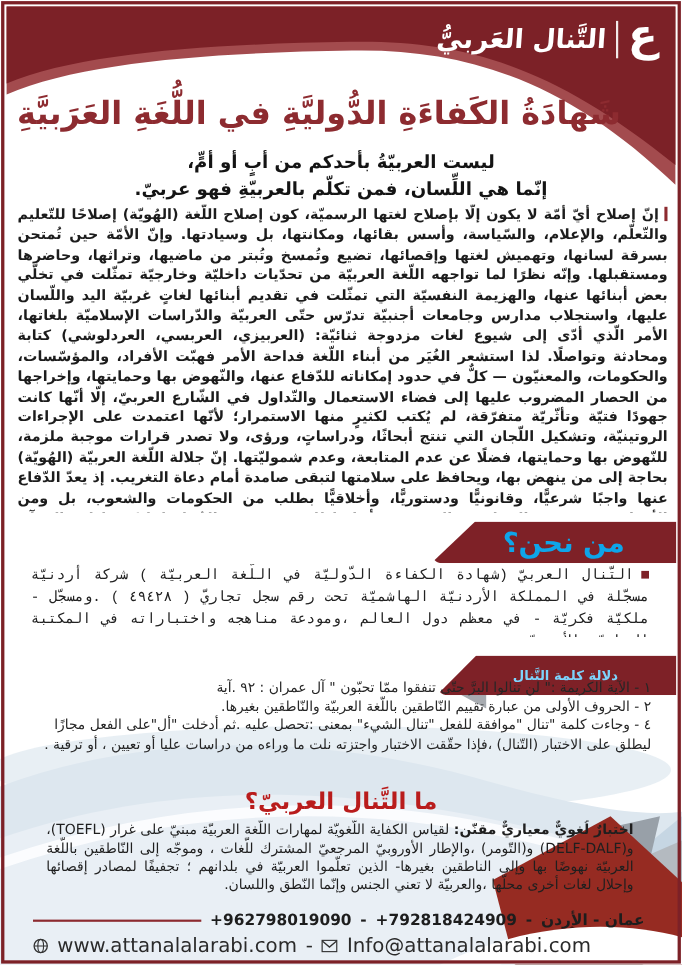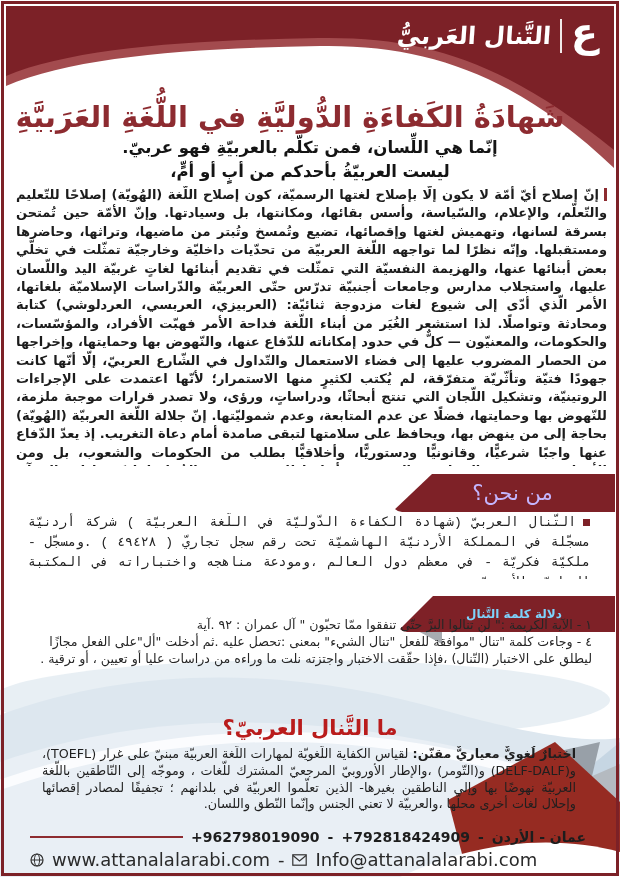--- a/index.html
+++ b/index.html
@@ -12,34 +12,34 @@
   .decor,.headerband{position:absolute;left:0;top:0;pointer-events:none;}
   .decor{z-index:0;}
   .headerband{z-index:1;}
   .frame{position:absolute;inset:1px;border:3px solid #7c2127;z-index:2;pointer-events:none;}
   
   .logo{position:absolute;top:16px;right:22px;z-index:3;display:flex;direction:rtl;align-items:center;gap:9px;color:#ffffff;}
   .logo .emblem{font-size:40px;font-weight:bold;line-height:40px;transform:translateY(-4px);}
   .logo .divider{width:2px;height:34px;background:#ffffff;opacity:.9;}
   .logo .name{font-size:24px;font-weight:bold;letter-spacing:0;transform:skewX(-4deg);}
   
-  .title{position:absolute;top:100px;left:0;right:40px;z-index:3;text-align:center;
+  .title{position:absolute;top:86px;left:0;right:40px;z-index:3;text-align:center;
     color:#8d2b30;font-size:29px;font-weight:bold;direction:rtl;}
   .subtitle{position:absolute;top:136px;left:0;right:0;z-index:3;text-align:center;direction:rtl;
     color:#141414;font-size:16.5px;font-weight:bold;line-height:24px;}
   
   .intro{position:absolute;top:186px;left:16px;right:13px;height:280px;overflow:hidden;z-index:3;
     direction:rtl;text-align:justify;color:#1c1c1c;font-size:13px;font-weight:bold;line-height:18.4px;}
   .intro p{margin:0;}
   .pmark{display:inline-block;width:3px;height:13px;background:#8d2b30;margin-left:5px;transform:translateY(2px);}
   
   .ribbon{position:absolute;right:5px;z-index:3;background:#7e2127;display:flex;align-items:center;justify-content:center;
     border-radius:10px 0 0 10px;}
   .ribbon.r1{top:474px;width:223px;height:38px;clip-path:polygon(40px 0,100% 0,100% 100%,0 100%);}
-  .ribbon.r1 .rtext{color:#c4b5fd;font-size:21px;font-weight:normal;padding-left:18px;}
+  .ribbon.r1 .rtext{color:#0ea5e9;font-size:25px;font-weight:bold;padding-left:18px;}
   .ribbon.r2{top:596px;width:218px;height:36px;clip-path:polygon(36px 0,100% 0,100% 100%,0 100%);}
   .ribbon.r2 .rtext{color:#7dd3fc;font-size:12px;font-weight:bold;padding-left:16px;}
   .fold{position:absolute;z-index:2;width:0;height:0;}
   .fold.f2{top:630px;right:178px;border-left:26px solid transparent;border-top:14px solid #a7abb0;}
   
   .who{position:absolute;top:513px;left:28px;right:30px;height:66px;overflow:hidden;z-index:3;
     direction:rtl;text-align:justify;color:#222222;font-size:13px;line-height:20px;font-family:Liberation Mono, monospace;}
   .bullet{display:inline-block;width:7px;height:7px;background:#7e2127;margin-left:7px;}
   
   .meaning{position:absolute;top:616px;left:20px;right:28px;height:104px;overflow:hidden;z-index:3;
@@ -88,42 +88,43 @@
   <div class="frame"></div>
 
   <div class="logo">
     <span class="emblem">ع</span>
     <span class="divider"></span>
     <span class="name">التَّنال العَربيُّ</span>
   </div>
 
   <div class="title">شَهادَةُ الكَفاءَةِ الدُّوليَّةِ في اللُّغَةِ العَرَبيَّةِ</div>
   <div class="subtitle">
+    <div>ليست العربيّةُ بأحدكم من أبٍ أو أمٍّ،</div>
     <div>إنّما هي اللِّسان، فمن تكلّم بالعربيّةِ فهو عربيّ.</div>
-    <div>ليست العربيّةُ بأحدكم من أبٍ أو أمٍّ،</div>
   </div>
 
   <div class="intro">
     <p><span class="pmark"></span><span>إنّ إصلاح أيّ أمّة لا يكون إلّا بإصلاح لغتها الرسميّة، كون إصلاح اللّغة (الهُويّة) إصلاحًا للتّعليم والتّعلّم، والإعلام، والسّياسة، وأسس بقائها، ومكانتها، بل وسيادتها. وإنّ الأمّة حين تُمتحن بسرقة لسانها، وتهميش لغتها وإقصائها، تضيع وتُمسخ وتُبتر من ماضيها، وتراثها، وحاضرها ومستقبلها. وإنّه نظرًا لما تواجهه اللّغة العربيّة من تحدّيات داخليّة وخارجيّة تمثّلت في تخلّي بعض أبنائها عنها، والهزيمة النفسيّة التي تمثّلت في تقديم أبنائها لغاتٍ غربيّة اليد واللّسان عليها، واستجلاب مدارس وجامعات أجنبيّة تدرّس حتّى العربيّة والدّراسات الإسلاميّة بلغاتها، الأمر الّذي أدّى إلى شيوع لغات مزدوجة ثنائيّة: (العربيزي، العربسي، العردلوشي) كتابة ومحادثة وتواصلًا. لذا استشعر الغُيَر من أبناء اللّغة فداحة الأمر فهبّت الأفراد، والمؤسّسات، والحكومات، والمعنيّون — كلٌّ في حدود إمكاناته للدّفاع عنها، والنّهوض بها وحمايتها، وإخراجها من الحصار المضروب عليها إلى فضاء الاستعمال والتّداول في الشّارع العربيّ، إلّا أنّها كانت جهودًا فتيّة وتأثّريّة متفرّقة، لم يُكتب لكثيرٍ منها الاستمرار؛ لأنّها اعتمدت على الإجراءات الروتينيّة، وتشكيل اللّجان التي تنتج أبحاثًا، ودراساتٍ، ورؤى، ولا تصدر قرارات موجبة ملزمة، للنّهوض بها وحمايتها، فضلًا عن عدم المتابعة، وعدم شموليّتها. إنّ جلالة اللّغة العربيّة (الهُويّة) بحاجة إلى من ينهض بها، ويحافظ على سلامتها لتبقى صامدة أمام دعاة التغريب. إذ يعدّ الدّفاع عنها واجبًا شرعيًّا، وقانونيًّا ودستوريًّا، وأخلاقيًّا بطلب من الحكومات والشعوب، بل ومن الأفراد، وهي تدعو المخلصين البررة من أبنائها للوقوف وقفة الحُماة لها كونها لغة القرآن الكريم، ولغة الآباء والأجداد والعرب والمسلمين.</span></p>
 
   </div>
 
   <div class="ribbon r1">
     <span class="rtext">من نحن؟</span>
   </div>
   <div class="who">
     <span class="bullet"></span><span>التّنال العربيّ (شهادة الكفاءة الدّوليّة في اللّغة العربيّة ) شركة أردنيّة مسجّلة في المملكة الأردنيّة الهاشميّة تحت رقم سجل تجاريّ ( ٤٩٤٢٨ ) .ومسجّل - ملكيّة فكريّة - في معظم دول العالم ،ومودعة مناهجه واختباراته في المكتبة الوطنيّة الأردنيّة .</span>
   </div>
 
   <div class="fold f2"></div>
   <div class="ribbon r2">
     <span class="rtext">دلالة كلمة التَّنال</span>
   </div>
   <div class="meaning">
     <div class="li"><span class="num">١ - </span><span>الآية الكريمة :" لن تنالوا البرَّ حتّى تنفقوا ممّا تحبّون " آل عمران : ٩٢ .آية</span></div>
+    <div class="li"><span class="num">٢ - </span><span>الحروف الأولى من عبارة تقييم النّاطقين باللّغة العربيّة والنّاطقين بغيرها.</span></div>
     <div class="li"><span class="num">٤ - </span><span>وجاءت كلمة "تنال "موافقة للفعل "تنال الشيء" بمعنى :تحصل عليه .ثم أدخلت "أل"على الفعل مجازًا ليطلق على الاختبار (التّنال) ،فإذا حقّقت الاختبار واجتزته نلت ما وراءه من دراسات عليا أو تعيين ، أو ترقية .</span></div>
   </div>
 
   <div class="whathead">ما التَّنال العربيّ؟</div>
   <div class="what">
     <span class="blead">اختبارٌ لُغويٌّ معياريٌّ مقنّن:</span><span> لقياس الكفاية اللُّغويّة لمهارات اللّغة العربيّة مبنيّ على غرار (TOEFL)، و(DELF-DALF) و(التّومر) ،والإطار الأوروبيّ المرجعيّ المشترك للّغات ، وموجّه إلى النّاطقين باللّغة العربيّة نهوضًا بها وإلى الناطقين بغيرها- الذين تعلّموا العربيّة في بلدانهم ؛ تجفيفًا لمصادر إقصائها وإحلال لغات أخرى محلّها ،والعربيّة لا تعني الجنس وإنّما النّطق واللسان.</span>
   </div>
 
   <div class="footer1">
     <span>عمان - الأردن</span>

